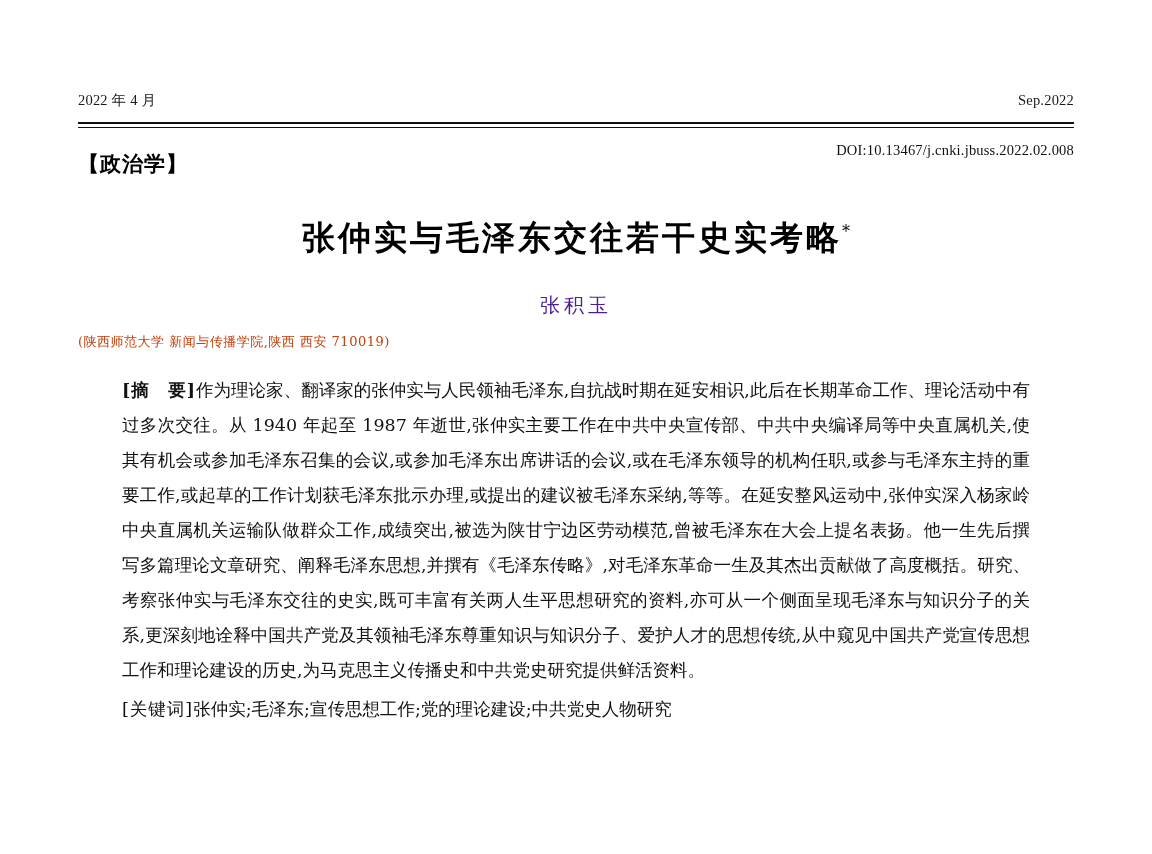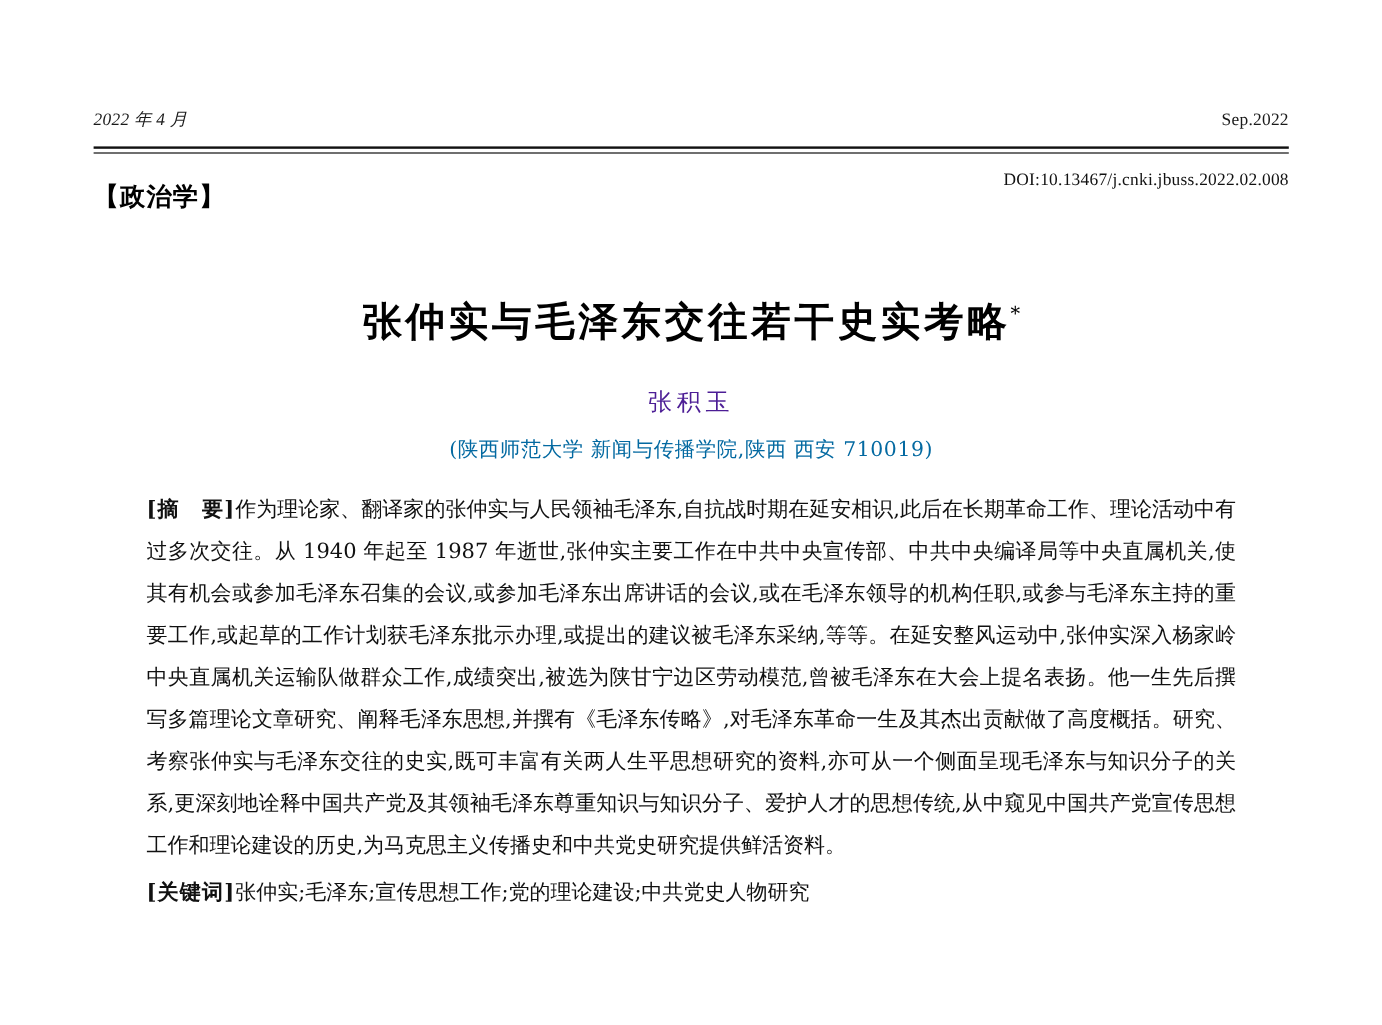--- a/index.html
+++ b/index.html
@@ -33,21 +33,20 @@
     display: flex;
     align-items: baseline;
     justify-content: space-between;
     white-space: nowrap;
   }
   .mast-left {
     flex: 0 0 auto;
     text-align: left;
     font-family: "Liberation Serif", serif;
     letter-spacing: 0.2px;
-    font-style: italic;
   }
   .mast-center {
     flex: 1 1 auto;
     text-align: center;
     font-family: "Liberation Serif", serif;
   }
   .mast-center.cn {
     font-family: "DejaVu Serif", serif;
     font-size: 14.5px;
     letter-spacing: 1px;
@@ -94,21 +93,21 @@
   .doi {
     position: absolute;
     right: 0;
     top: 0;
     font-size: 14.5px;
     letter-spacing: 0.2px;
   }
 
   
   .title {
-    margin-top: 62px;
+    margin-top: 32px;
     text-align: center;
     font-family: "DejaVu Serif", serif;
     font-weight: bold;
     font-size: 33px;
     letter-spacing: 3px;
     color: #000;
   }
   .title sup {
     font-size: 16px;
     font-weight: normal;
@@ -118,25 +117,25 @@
   .author {
     margin-top: 31px;
     text-align: center;
     font-family: "DejaVu Serif", serif;
     font-size: 20px;
     letter-spacing: 4px;
     color: #4c1d95;
   }
   .affil {
     margin-top: 14px;
-    text-align: center;
+    text-align: left;
     font-family: "DejaVu Serif", serif;
-    font-size: 17px;
+    font-size: 13px;
     letter-spacing: 0.5px;
-    color: #0369a1;
+    color: #c2410c;
   }
 
   
   .abstract {
     margin-top: 22px;
     padding: 0 44px 0 44px;
     font-family: "DejaVu Serif", serif;
     font-size: 17.5px;
     line-height: 2.0;
     text-align: justify;
@@ -149,21 +148,21 @@
   }
   .keywords {
     margin-top: 4px;
     padding: 0 44px;
     font-family: "DejaVu Serif", serif;
     font-size: 17.5px;
     line-height: 2.0;
     color: #111;
   }
   .keywords .lead {
-    font-weight: bold;
+    font-weight: normal;
     letter-spacing: 1px;
   }
 </style>
 </head>
 <body>
 
 <div class="page">
 
   <div class="masthead">
     <div class="mast-row">

